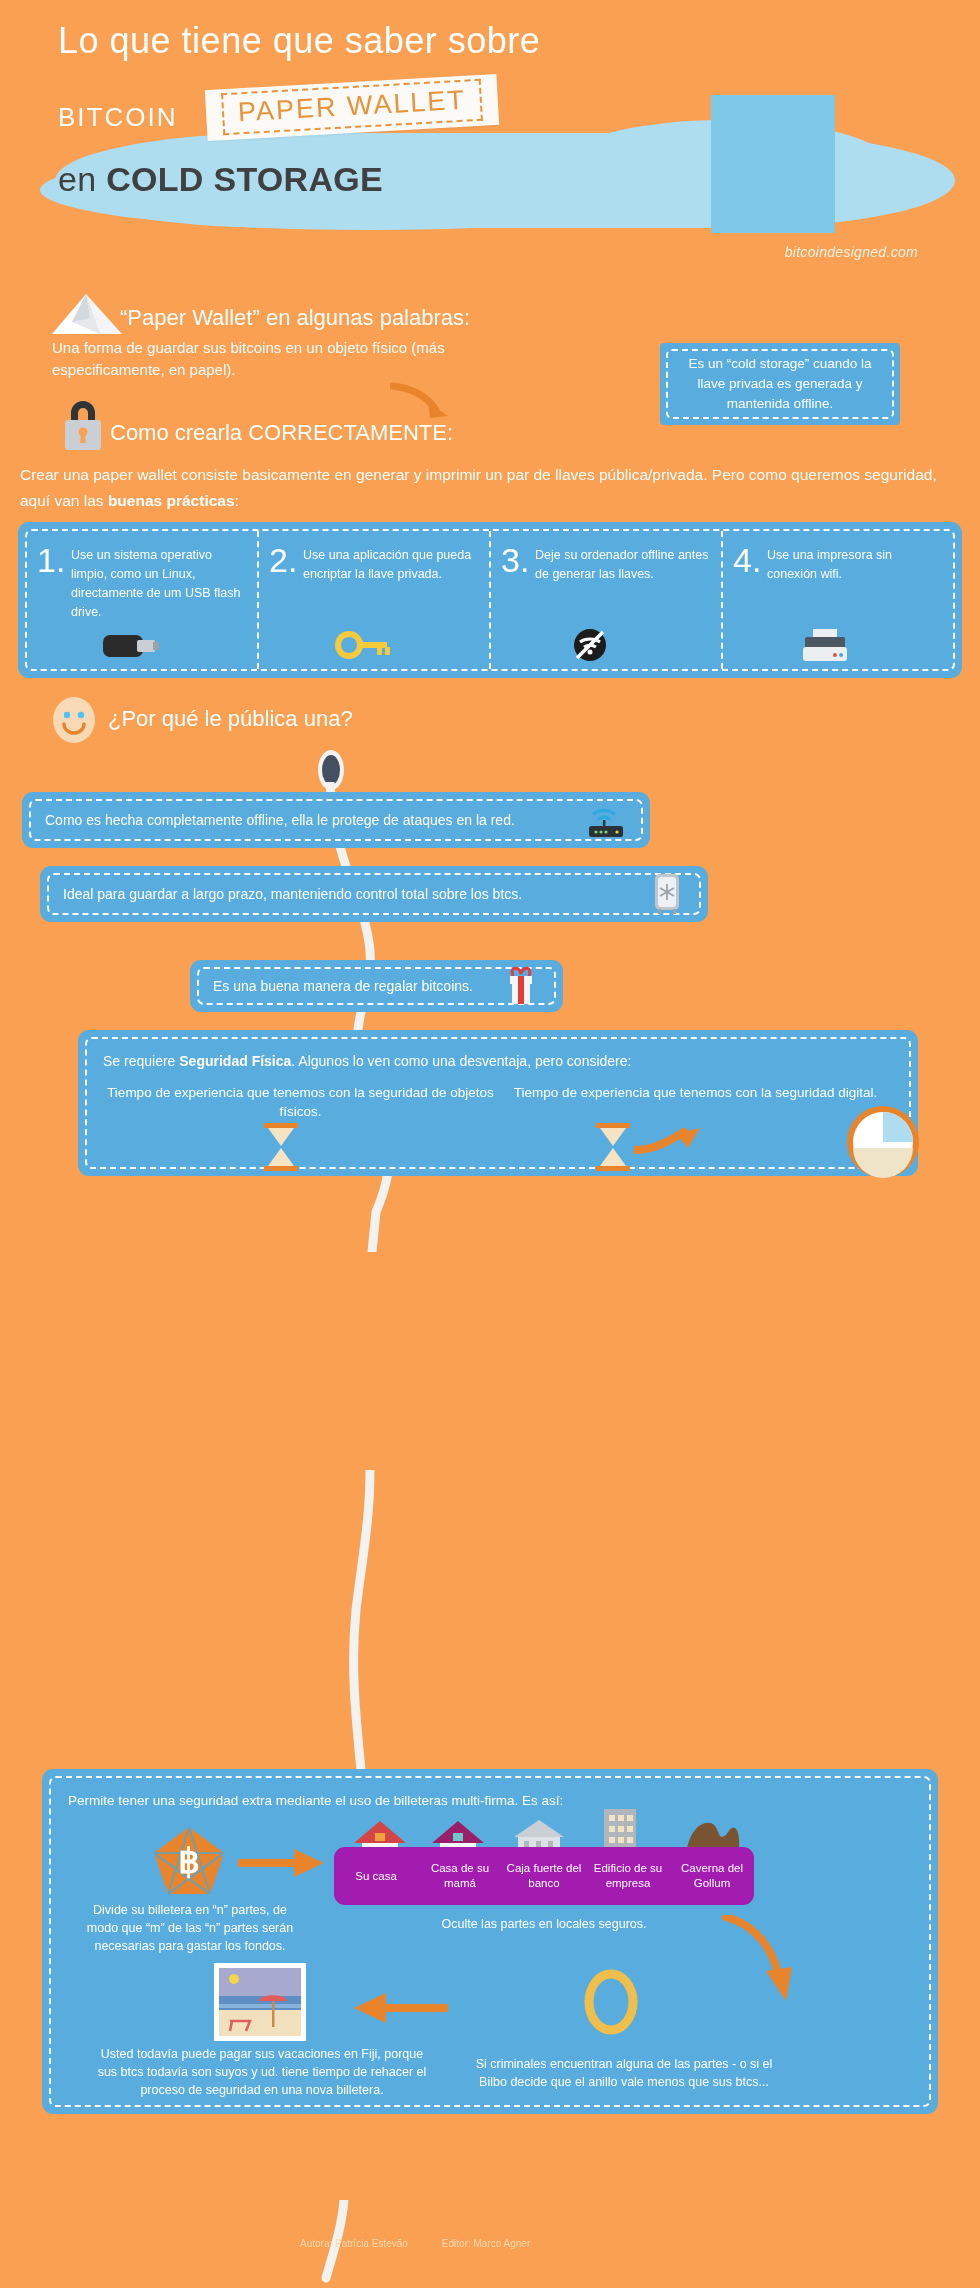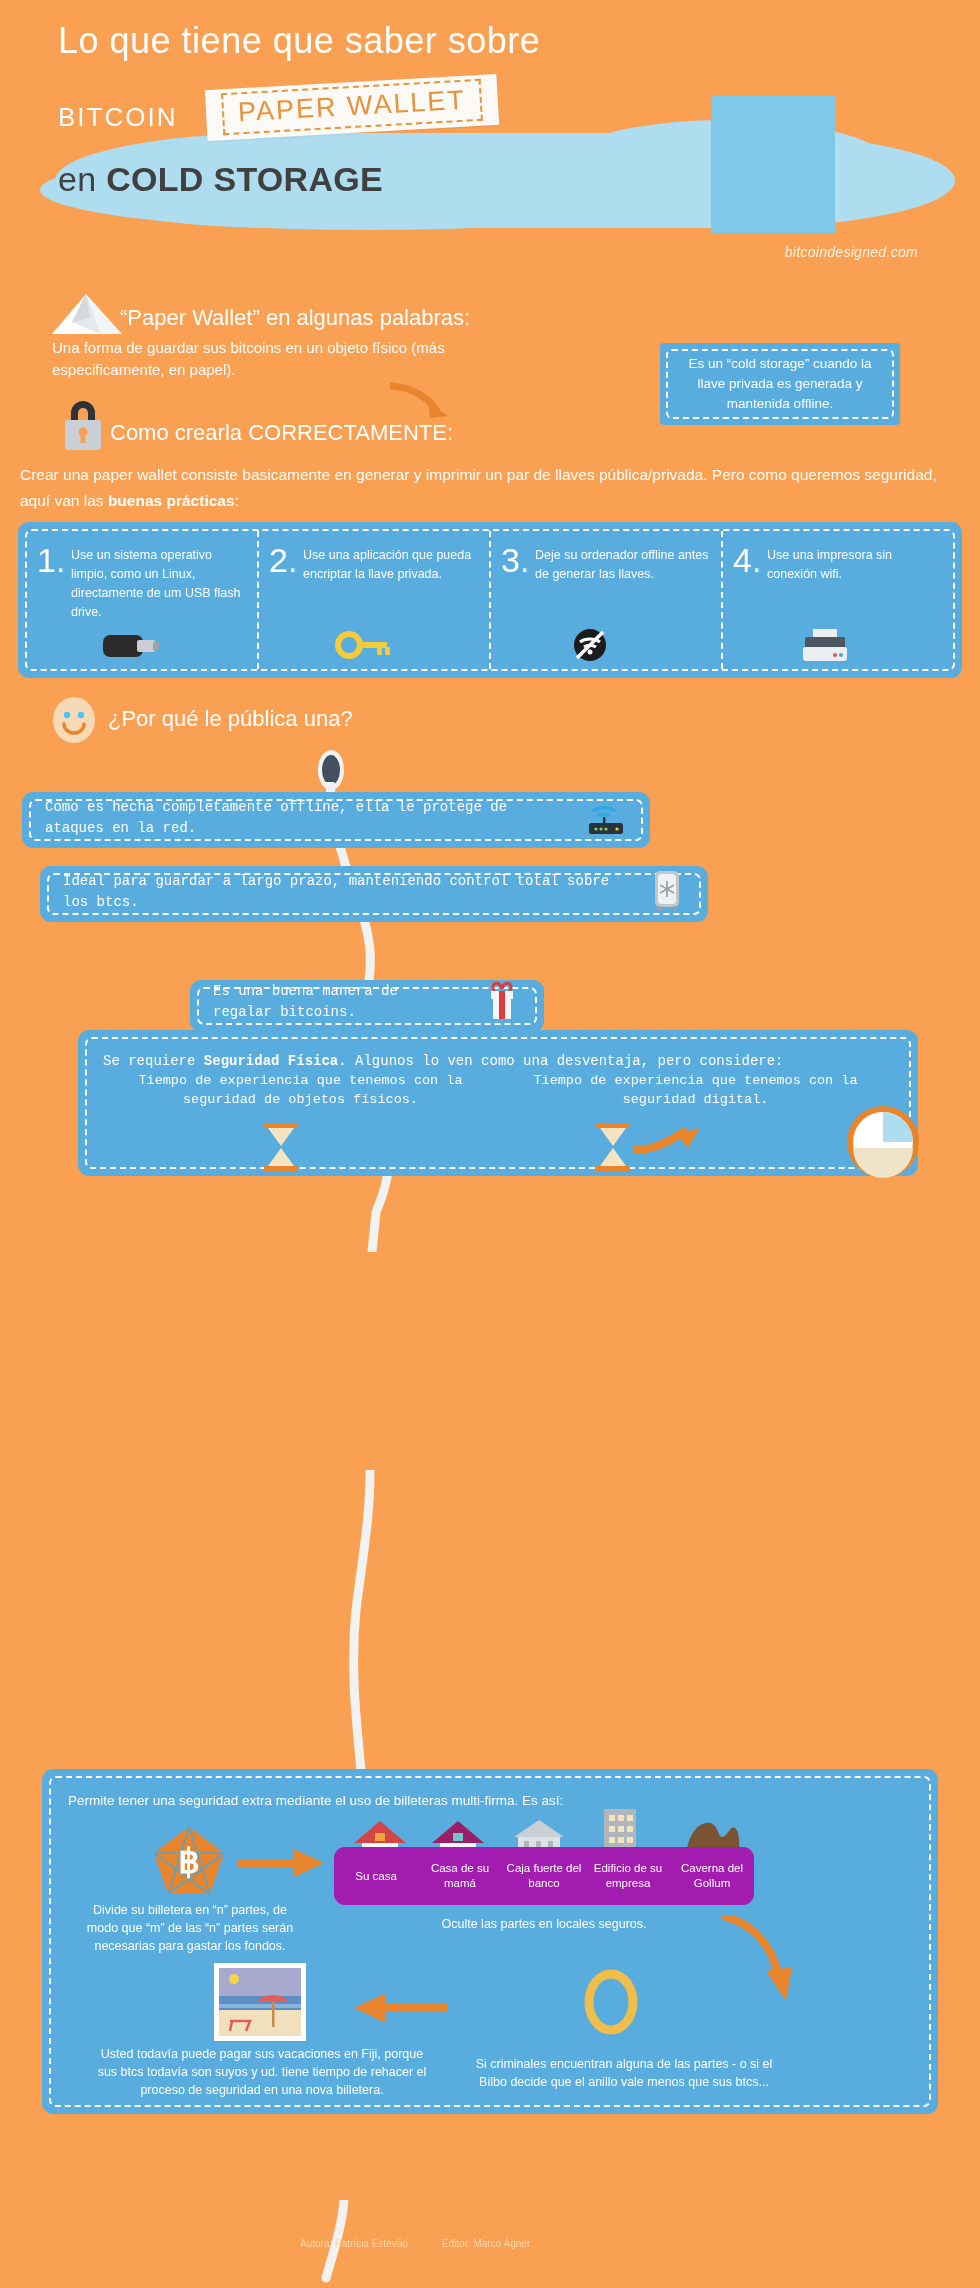--- a/index.html
+++ b/index.html
@@ -122,34 +122,34 @@
   }
   .earbud i{
     position:absolute;left:4px;top:5px;width:18px;height:30px;
     background:#44505F;border-radius:50%;display:block;
   }
 
   
   .rbox{background:#59ADDE;border-radius:11px;position:absolute;}
   .rbox > .dash{
     position:absolute;inset:7px;border:2px dashed #ffffff;border-radius:7px;box-sizing:border-box;
-    display:flex;align-items:flex-end;font-family:Liberation Mono, monospace;
+    display:flex;align-items:center;
   }
   .rbox .rtxt{font-size:14px;line-height:21px;font-weight:300;flex:1;padding:0 14px;}
   .rbox .rico{width:54px;height:44px;position:relative;margin-right:6px;}
 
   .rb1{left:22px;top:792px;width:628px;height:56px;}
   .rb2{left:40px;top:866px;width:668px;height:56px;}
-  .rb3{left:190px;top:980px;width:354px;height:52px;}
+  .rb3{left:190px;top:960px;width:354px;height:52px;padding-left:19px;}
 
   .rb4{left:78px;top:1030px;width:840px;height:146px;}
   .rb4 .dash{display:block;padding:12px 16px;box-sizing:border-box;}
   .rb4 .lead{font-size:14px;line-height:20px;font-weight:300;}
   .rb4 .lead b{font-weight:700;}
-  .rb4 .cols{display:flex;}
+  .rb4 .cols{display:flex;margin-top:12px;}
   .rb4 .col{flex:1;text-align:center;font-size:13.5px;line-height:19px;font-weight:300;}
 
   .greenbar{background:#a21caf;border-radius:11px;}
   .gcell{flex:1;text-align:center;font-size:11.5px;line-height:15px;font-weight:300;color:#fff;}
 
   .tiny{font-size:12.5px;line-height:18px;font-weight:300;text-align:center;}
   .credit{
     left:300px;top:2238px;width:620px;text-align:left;
     font-size:10px;color:#FBD8AD;font-weight:300;
   }

